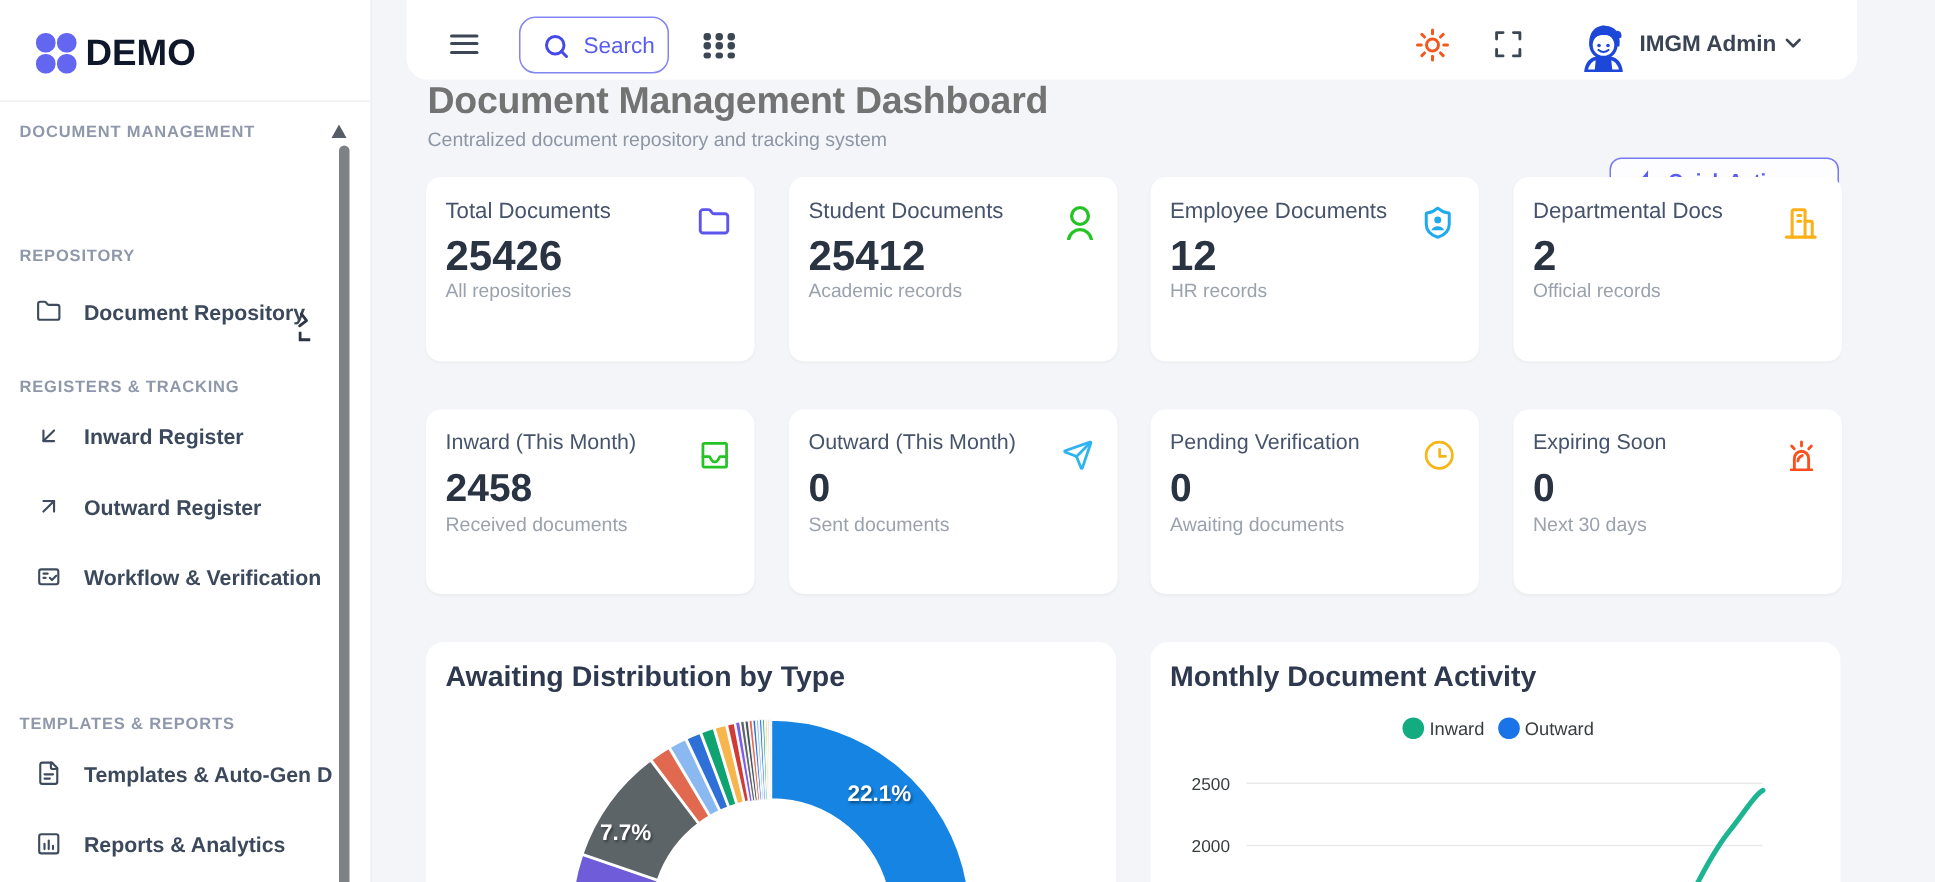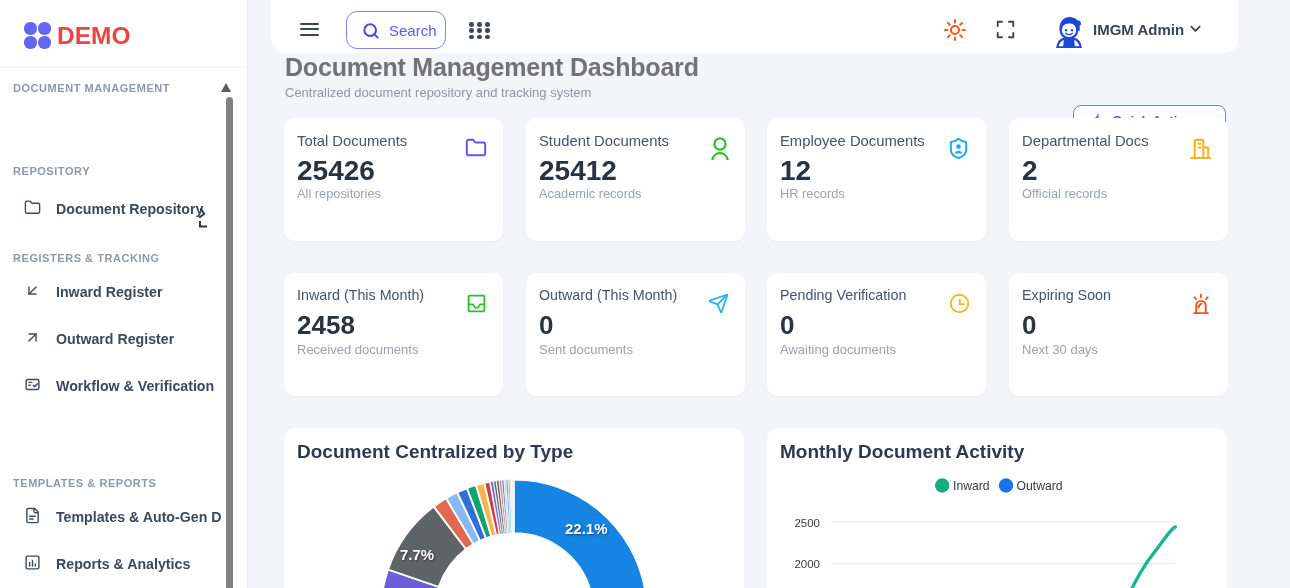--- a/index.html
+++ b/index.html
@@ -6,21 +6,21 @@
 html,body { width:1290px; height:588px; overflow:hidden; font-family:"Liberation Sans", sans-serif; background:#f4f5f8; }
 .abs { position:absolute; }
 
 #sidebar { position:absolute; left:0; top:0; width:248px; height:588px; background:#fff; border-right:1px solid #e9ecf2; }
 #logo { position:absolute; left:24px; top:22px; width:26.5px; height:26.5px; }
 #logo i { position:absolute; width:13px; height:13px; background:#6366f1; border-radius:47%; }
 #logo i:nth-child(1){left:0;top:0}
 #logo i:nth-child(2){right:0;top:0}
 #logo i:nth-child(3){left:0;bottom:0}
 #logo i:nth-child(4){right:0;bottom:0}
-#brand { position:absolute; left:57px; top:22px; font-size:24.5px; font-weight:800; color:#ef4444; letter-spacing:0;text-align:center; }
+#brand { position:absolute; left:57px; top:22px; font-size:24.5px; font-weight:800; color:#0f172a; letter-spacing:0;text-align:center; }
 #logodiv { position:absolute; left:0; top:67px; width:248px; border-top:1px solid #eef0f4; }
 .navlabel { position:absolute; left:13px; font-size:11px; font-weight:700; color:#8f98ab; letter-spacing:.55px; }
 .navitem { position:absolute; left:24px; width:230px; height:24px; font-size:14.2px; font-weight:600; color:#3c495c; white-space:nowrap; }
 .navitem svg { position:absolute; left:0; top:1px; }
 .navitem span { position:absolute; left:32px; top:3px; }
 #sb-tri { position:absolute; left:221px; top:83px; width:0; height:0; border-left:5.5px solid transparent; border-right:5.5px solid transparent; border-bottom:9px solid #565d66; }
 #sb-thumb { position:absolute; left:226px; top:97px; width:7px; height:520px; background:#7e8284; border-radius:4px; z-index:5; }
 .dr-arrow { position:absolute; left:195px; top:206px; width:15px; height:15px; z-index:6; }
 
 #topbar { position:absolute; left:271px; top:0; width:967px; height:53px; background:#fff; border-radius:0 0 14px 14px; }
@@ -268,21 +268,21 @@
       <path d="M12 1.8v3"></path>
       <path d="m4.8 4.8 1.9 1.9"></path>
       <path d="m19.2 4.8-1.9 1.9"></path>
       <path d="M6.8 22v-8.2a5.2 5.2 0 0 1 10.4 0V22"></path>
       <path d="M4.5 22.2h15"></path>
       <path d="M9.4 15.7a4.6 4.6 0 0 1 3.2-4"></path>
     </svg>
 </div>
 
 <div class="chartcard" style="left:284px">
-  <h3>Document Centralized by Type</h3>
+  <h3>Awaiting Distribution by Type</h3>
   <svg style="position:absolute;left:0;top:0" width="460" height="200" viewBox="0 0 460 200">
 <path d="M230.0 51.7A133.0 133.0 0 0 1 360.8 160.7L308.4 170.3A79.7 79.7 0 0 0 230.0 105.0Z" fill="#1584e2" stroke="#fff" stroke-width="1.6"></path>
 <path d="M360.8 160.7A133.0 133.0 0 0 1 184.5 309.7L202.7 259.6A79.7 79.7 0 0 0 308.4 170.3Z" fill="#dd6a4f" stroke="#fff" stroke-width="1.6"></path>
 <path d="M184.5 309.7A133.0 133.0 0 0 1 98.6 205.5L151.3 197.2A79.7 79.7 0 0 0 202.7 259.6Z" fill="#8ab8f0" stroke="#fff" stroke-width="1.6"></path>
 <path d="M98.6 205.5A133.0 133.0 0 0 1 104.1 141.8L154.6 159.0A79.7 79.7 0 0 0 151.3 197.2Z" fill="#6f5cd9" stroke="#fff" stroke-width="1.6"></path>
 <path d="M104.2 141.4A133.0 133.0 0 0 1 149.6 78.8L181.8 121.2A79.7 79.7 0 0 0 154.6 158.8Z" fill="#5d6468" stroke="#fff" stroke-width="1.6"></path>
 <path d="M150.0 78.5A133.0 133.0 0 0 1 161.9 70.5L189.2 116.2A79.7 79.7 0 0 0 182.0 121.0Z" fill="#e0694f" stroke="#fff" stroke-width="1.6"></path>
 <path d="M162.3 70.2A133.0 133.0 0 0 1 173.0 64.6L195.8 112.7A79.7 79.7 0 0 0 189.4 116.1Z" fill="#8ab8f0" stroke="#fff" stroke-width="1.6"></path>
 <path d="M173.4 64.4A133.0 133.0 0 0 1 182.8 60.4L201.7 110.2A79.7 79.7 0 0 0 196.1 112.6Z" fill="#2f6fd8" stroke="#fff" stroke-width="1.6"></path>
 <path d="M183.2 60.2A133.0 133.0 0 0 1 191.8 57.3L207.1 108.4A79.7 79.7 0 0 0 202.0 110.1Z" fill="#10a372" stroke="#fff" stroke-width="1.6"></path>

